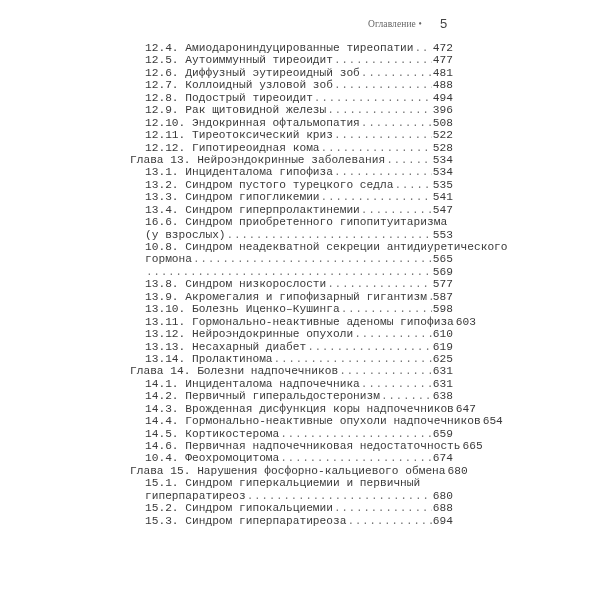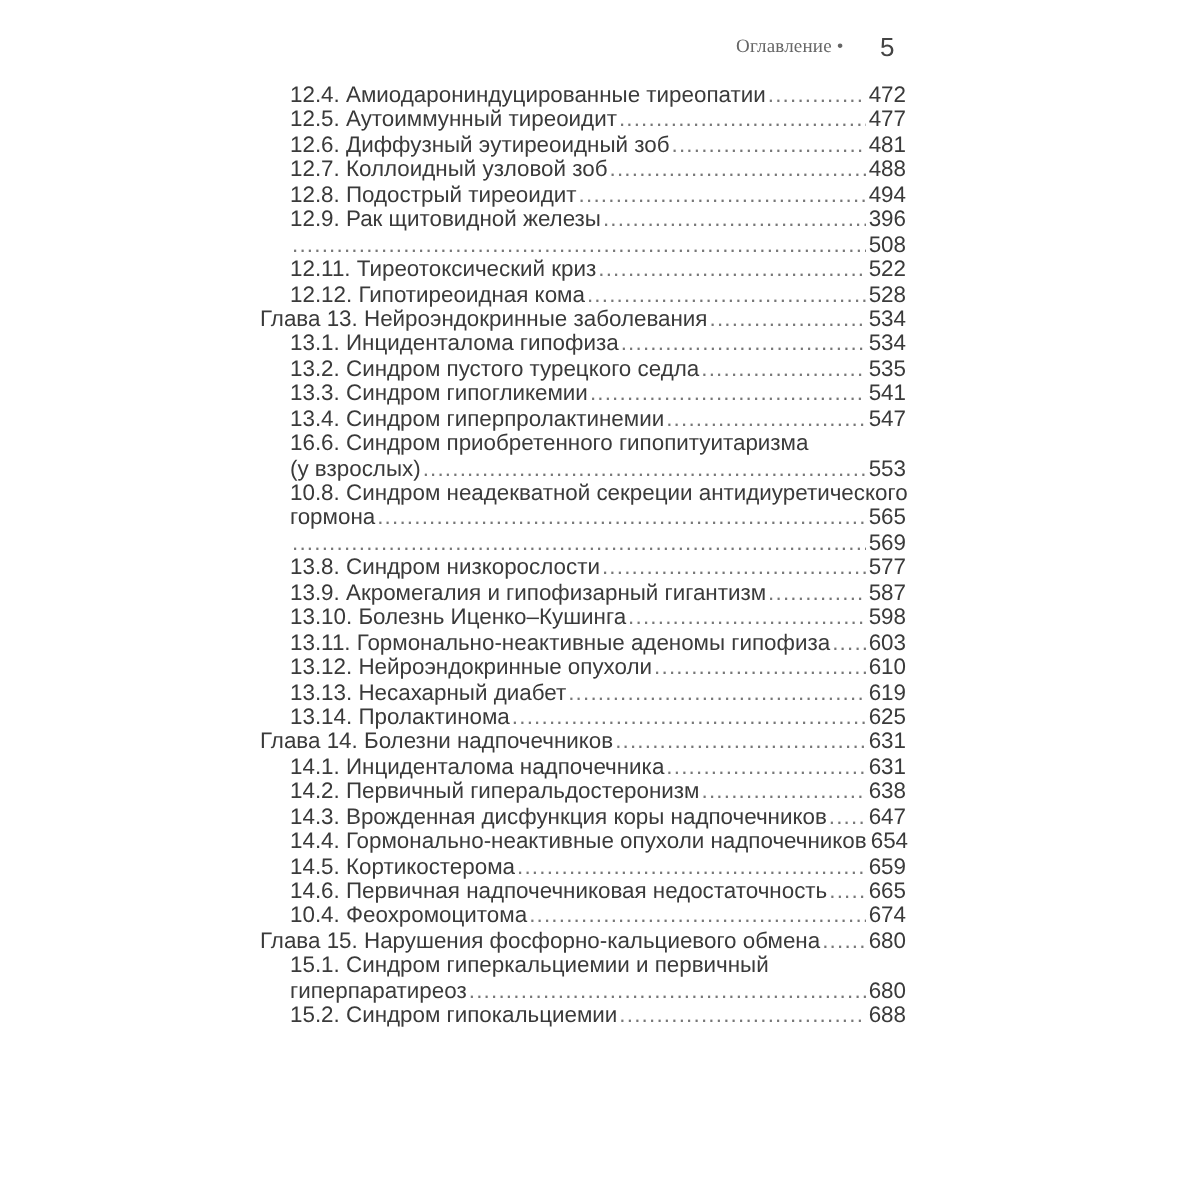--- a/index.html
+++ b/index.html
@@ -1,20 +1,20 @@
 <!DOCTYPE html>
 <html><head>
 <meta charset="utf-8">
 <style>
   html, body { margin:0; padding:0; }
   body { width:600px; height:600px; background:#ffffff; position:relative; overflow:hidden; }
   .page-header { position:absolute; top:17px; left:0; width:600px; height:16px; }
   .running-title { position:absolute; left:368px; top:2px; font-family:Liberation Serif, serif; font-size:9.5px; color:#666; letter-spacing:0.1px; }
   .page-num { position:absolute; left:440px; top:-1px; font-family:"Liberation Sans", sans-serif; font-size:13px; color:#444; }
-  .toc { position:absolute; top:42px; left:130px; width:323px; font-family:Liberation Sans, sans-serif; font-size:11.2px; color:#3a3a3a; line-height:12.45px; }
+  .toc { position:absolute; top:42px; left:130px; width:323px; font-family:Liberation Mono, monospace; font-size:11.2px; color:#3a3a3a; line-height:12.45px; }
   .row { display:flex; align-items:baseline; white-space:nowrap; height:12.45px; }
   .row.l2 { padding-left:15px; }
   .row.cont { padding-left:15px; }
   .row .t { flex:0 0 auto; }
   .row .dots { flex:1 1 auto; overflow:hidden; margin:0 1px; color:#777; }
   .row .dots::before { content:"........................................................................................................................................................................................................"; letter-spacing:0.6px; }
   .row .p { flex:0 0 auto; }
 </style>
 </head>
 <body>
@@ -49,20 +49,21 @@
       <span class="t">12.8. Подострый тиреоидит</span>
       <span class="dots"></span>
       <span class="p">494</span>
     </div>
     <div class="row l2">
       <span class="t">12.9. Рак щитовидной железы</span>
       <span class="dots"></span>
       <span class="p">396</span>
     </div>
     <div class="row l2">
+      <span class="t">12.10. Эндокринная офтальмопатия</span>
       <span class="dots"></span>
       <span class="p">508</span>
     </div>
     <div class="row l2">
       <span class="t">12.11. Тиреотоксический криз</span>
       <span class="dots"></span>
       <span class="p">522</span>
     </div>
     <div class="row l2">
       <span class="t">12.12. Гипотиреоидная кома</span>
@@ -203,13 +204,18 @@
     <div class="row cont">
       <span class="t">гиперпаратиреоз</span>
       <span class="dots"></span>
       <span class="p">680</span>
     </div>
     <div class="row l2">
       <span class="t">15.2. Синдром гипокальциемии</span>
       <span class="dots"></span>
       <span class="p">688</span>
     </div>
+    <div class="row l2">
+      <span class="t">15.3. Синдром гиперпаратиреоза</span>
+      <span class="dots"></span>
+      <span class="p">694</span>
+    </div>
   </div>
 
 </body></html>

